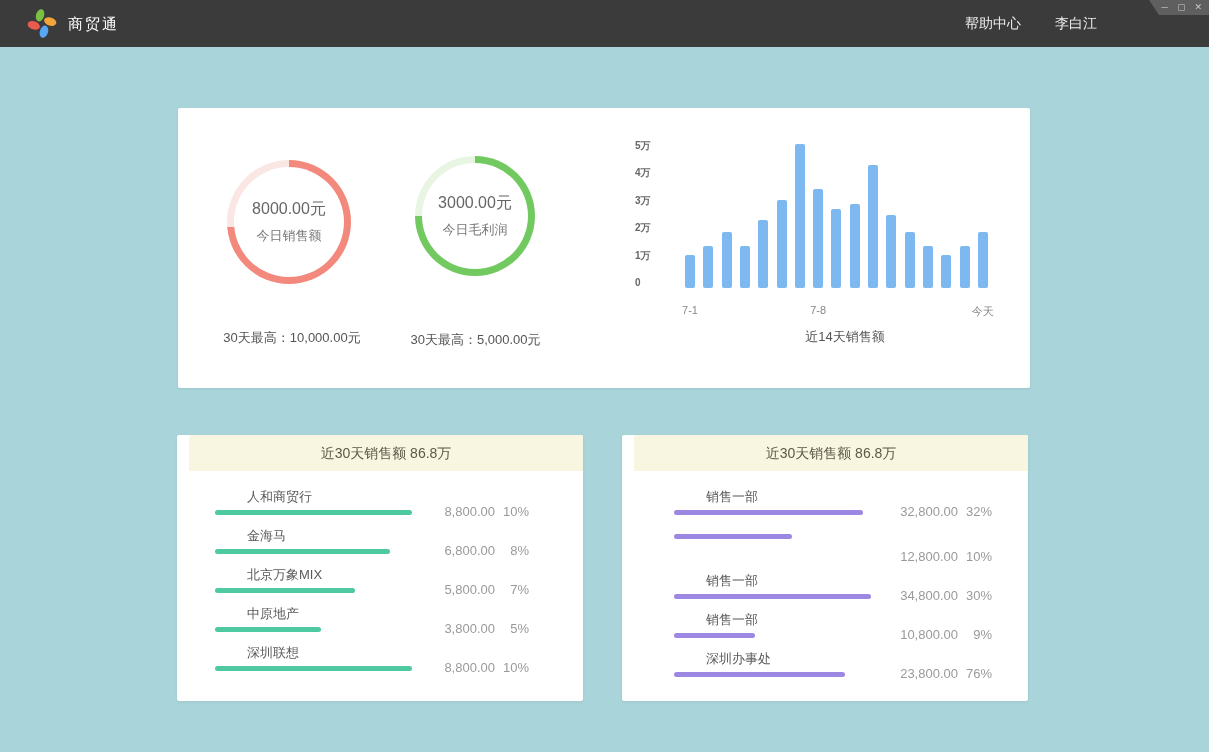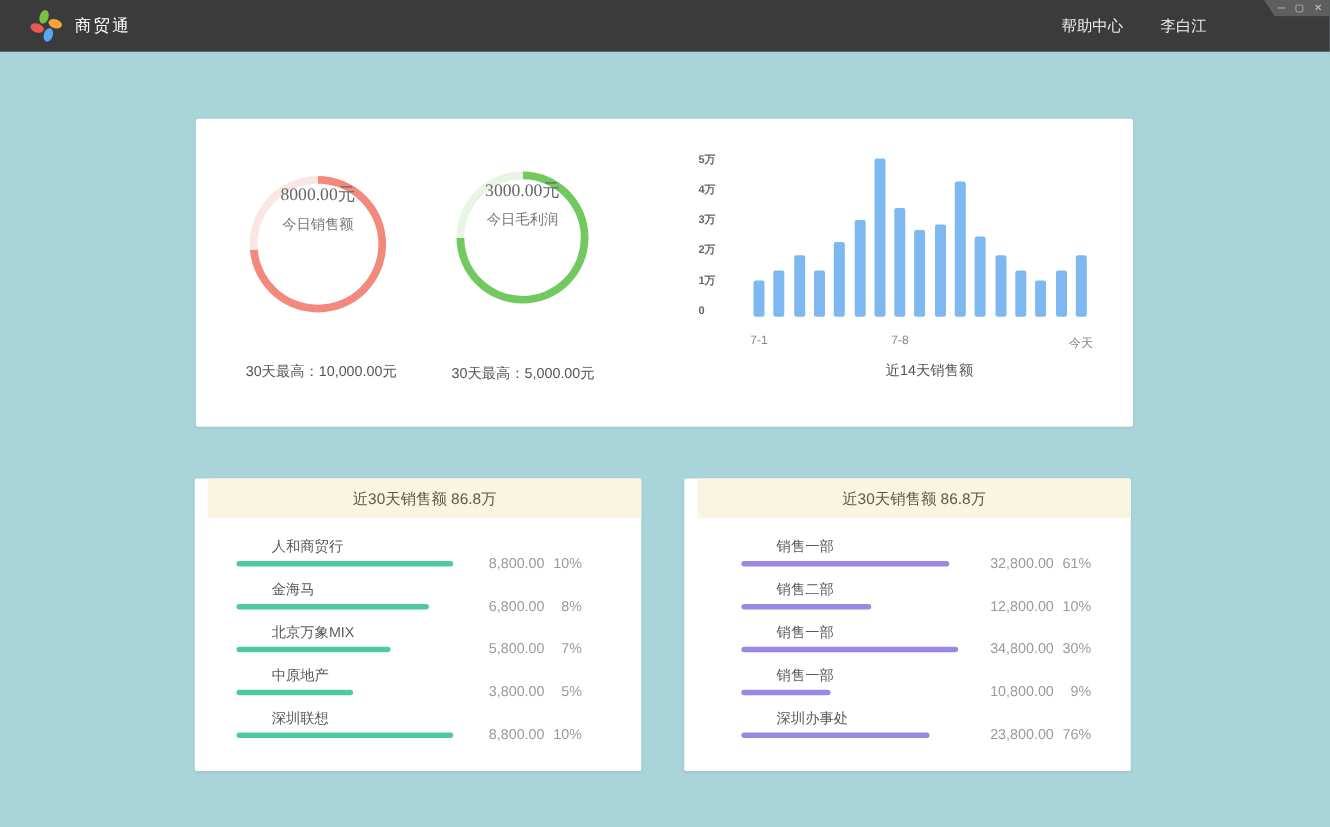--- a/index.html
+++ b/index.html
@@ -24,21 +24,21 @@
     padding-right:7px; }
   .win-controls span { color:#c9c9c9; font-size:9px; line-height:15px; cursor:pointer; }
   
   .card { position:absolute; background:#fff; border-radius:2px;
     box-shadow:0 1px 3px rgba(0,0,0,0.08); }
   .card-top { left:178px; top:108px; width:852px; height:280px; }
   
   .donut { position:absolute; border-radius:50%; }
   .donut-inner { position:absolute; left:7px; top:7px; right:7px; bottom:7px;
     background:#fff; border-radius:50%; display:flex; flex-direction:column;
-    align-items:center; gap:7px;font-family:Liberation Serif, serif; }
+    align-items:center; justify-content:center; gap:7px; }
   .donut-value { font-size:16px; color:#666; }
   .donut-caption { font-size:13px; color:#777; }
   .gauge-footnote { position:absolute; font-size:13px; color:#555; text-align:center; }
   #donut-0 { left:49px; top:52px; width:124px; height:124px; }
   #footnote-0 { left:0; top:221px; width:228px; }
   #donut-1 { left:237px; top:48px; width:120px; height:120px; }
   #footnote-1 { left:190px; top:223px; width:215px; }
   
   .y-label { position:absolute; width:34px; text-align:left; font-size:10px;
     color:#666; height:14px; line-height:14px; left:457px;font-weight:bold; }
@@ -211,25 +211,24 @@
 <div class="card card-rank" id="rank-card-1">
   <div class="rank-header">近30天销售额 86.8万</div>
   <div class="rank-list">
       <div class="rrow">
         <div class="rname">销售一部</div>
         <div class="rbar-area">
           <div class="rbar" style="width: 96%; background: rgb(156, 135, 226);"></div>
         </div>
         <div class="rvals">
           <span class="ramount">32,800.00</span>
-          <span class="rpercent">61%</span>
-        </div>
-      </div>
-      <div class="rrow">
-        <div class="rname">销售二部</div>
+          <span class="rpercent">32%</span>
+        </div>
+      </div>
+      <div class="rrow">
         <div class="rbar-area">
           <div class="rbar" style="width: 60%; background: rgb(156, 135, 226);"></div>
         </div>
         <div class="rvals">
           <span class="ramount">12,800.00</span>
           <span class="rpercent">10%</span>
         </div>
       </div>
       <div class="rrow">
         <div class="rname">销售一部</div>

